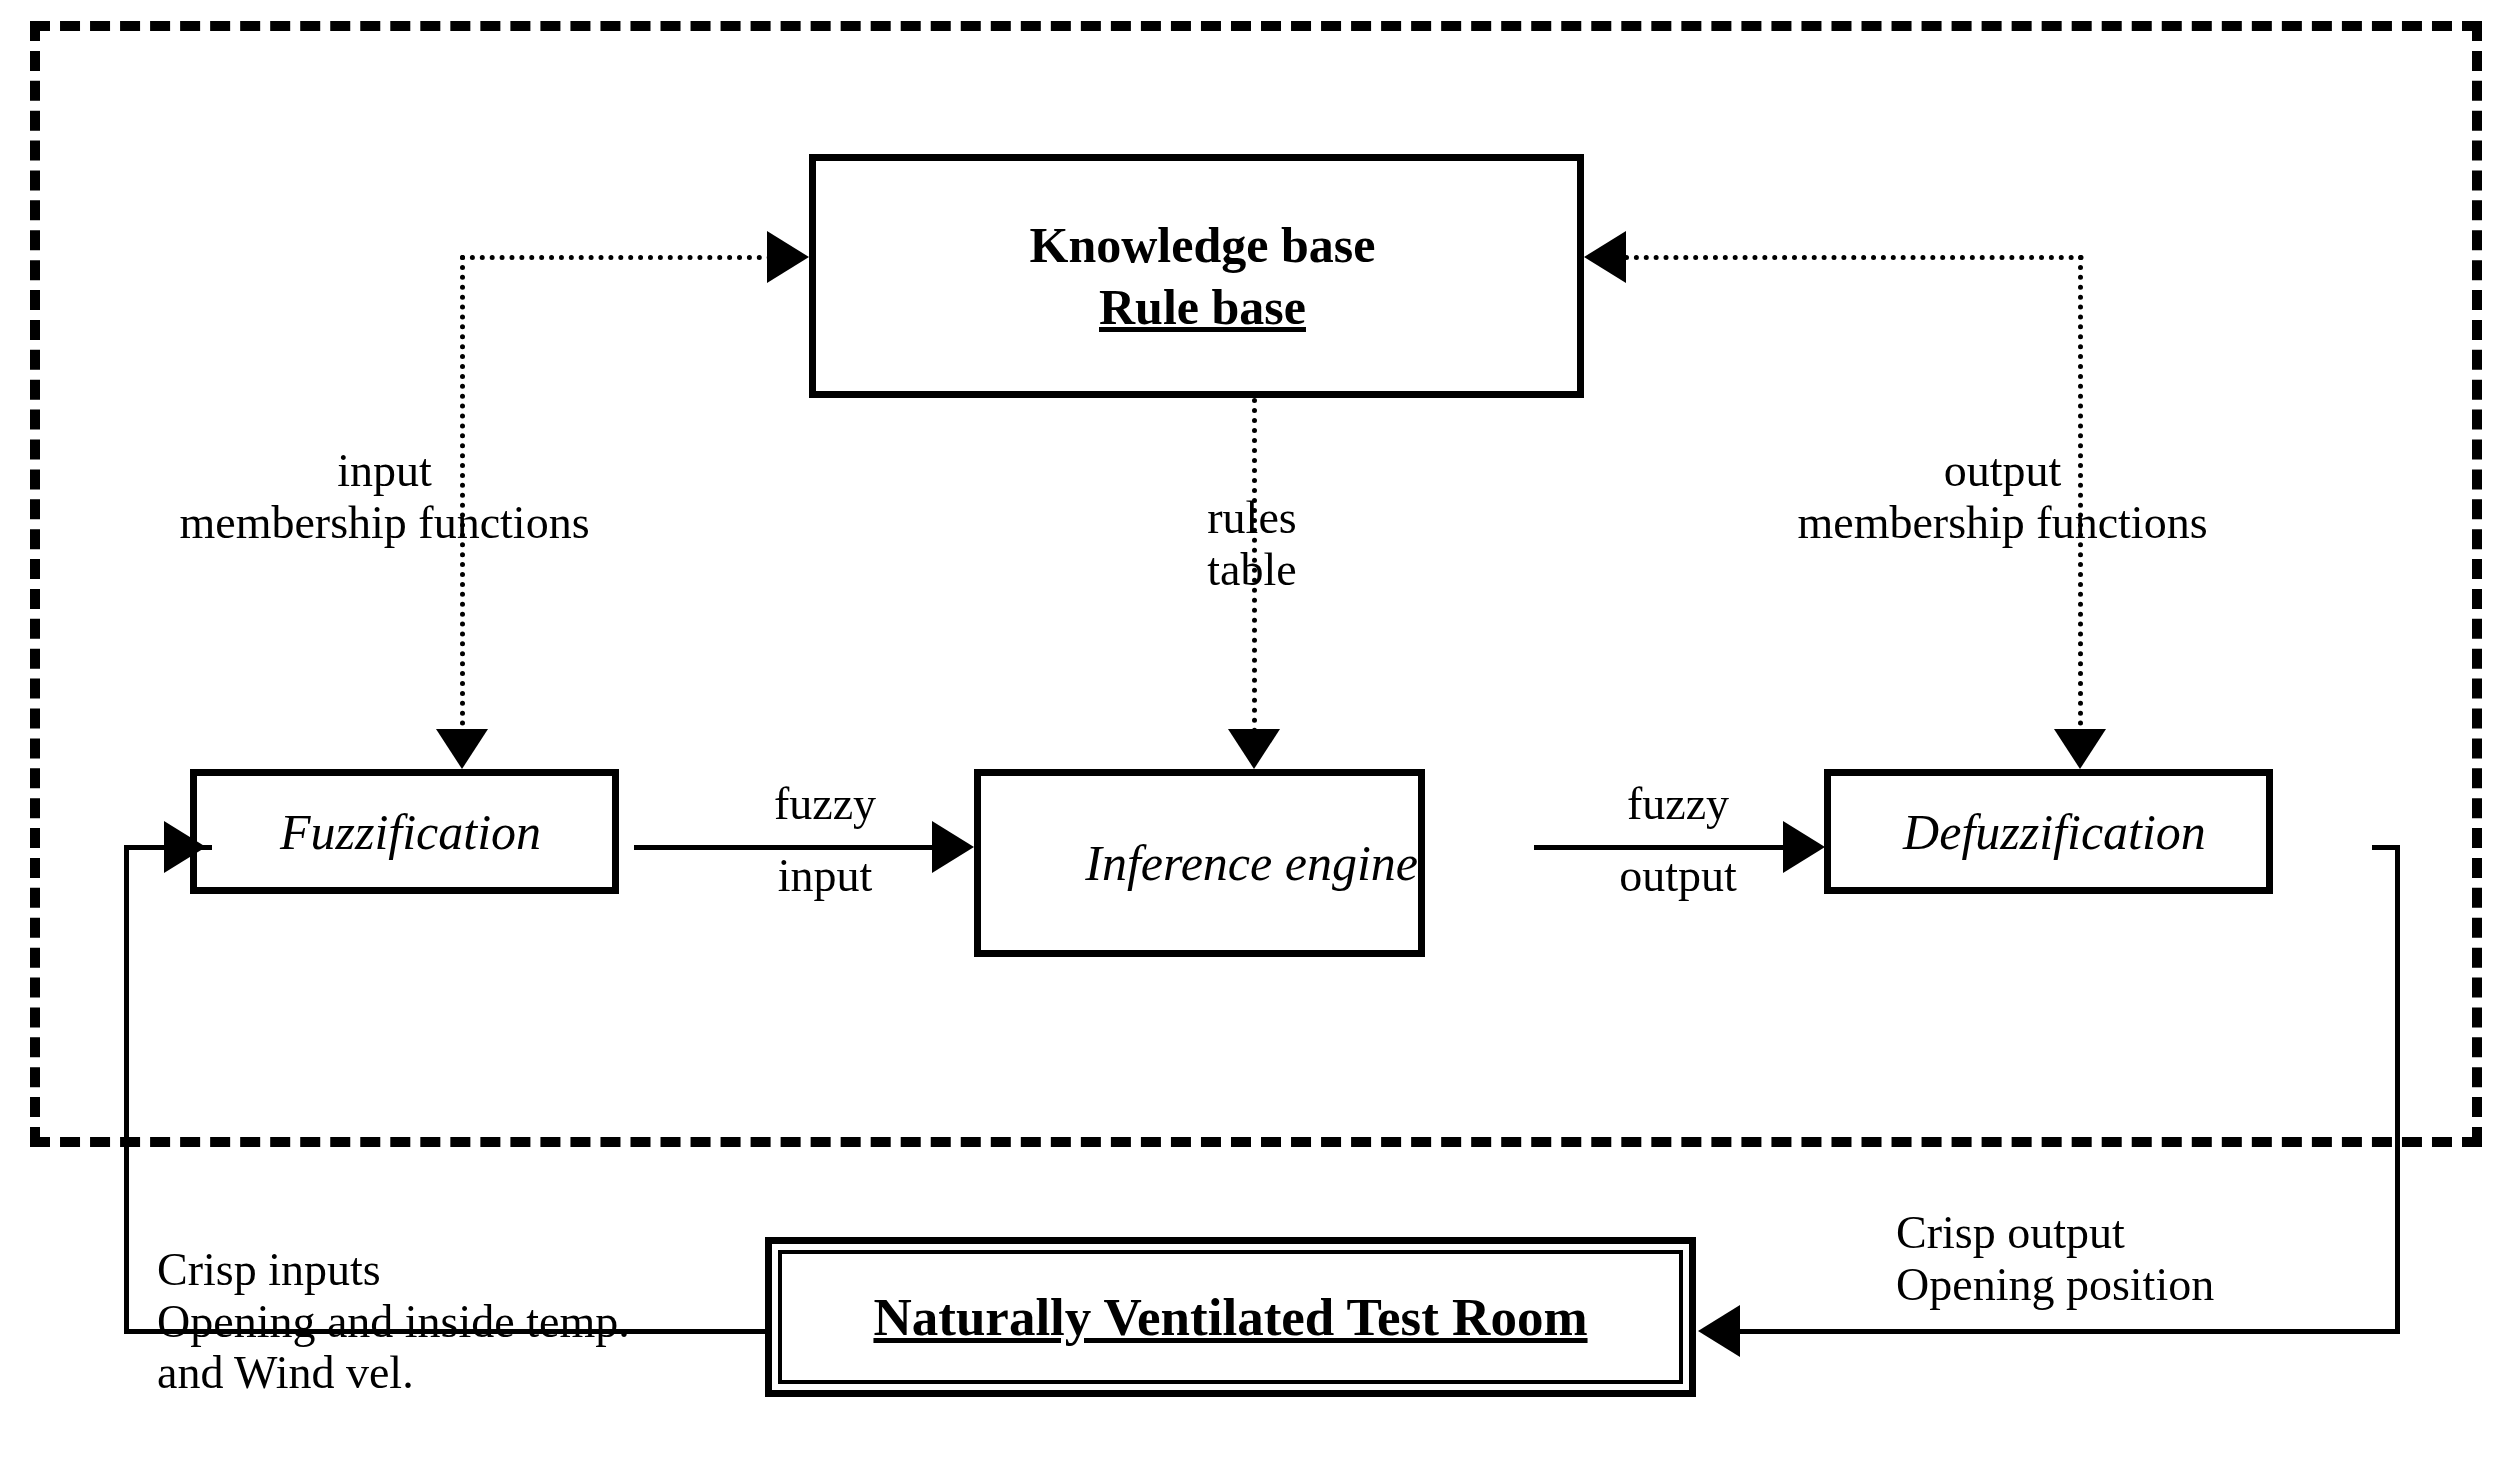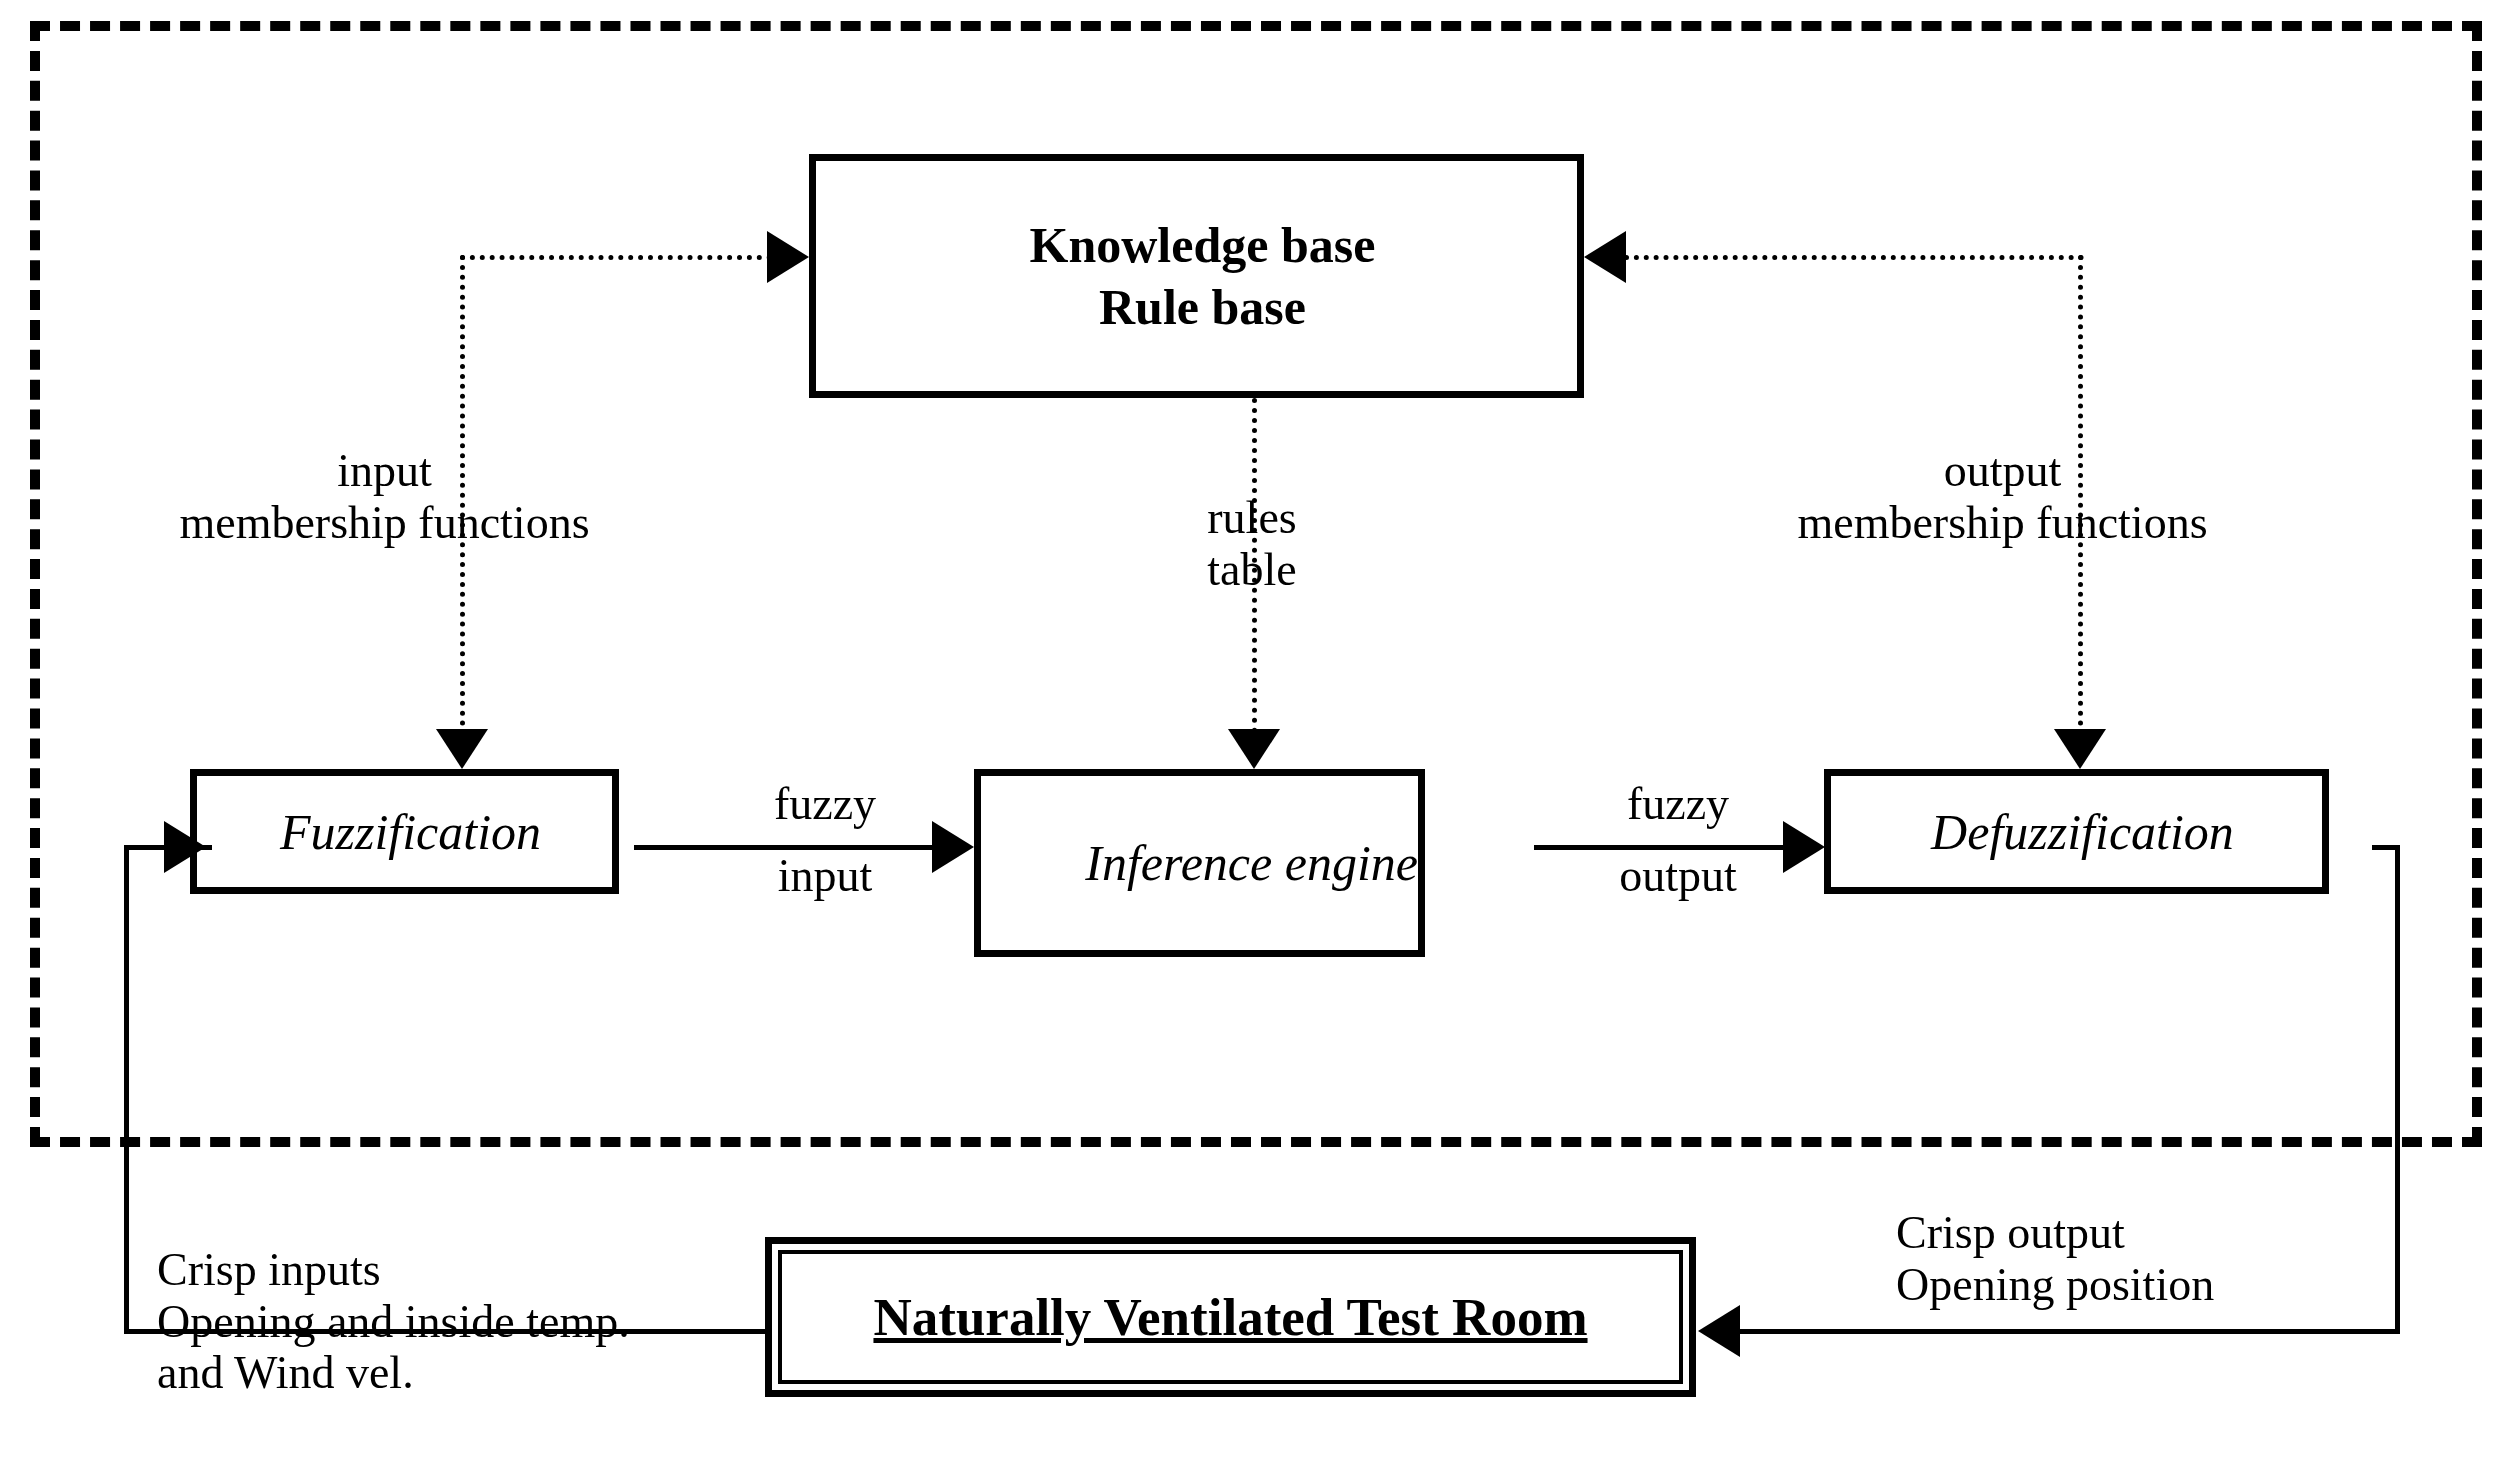--- a/index.html
+++ b/index.html
@@ -54,39 +54,39 @@
   }
 
   
   #knowledge-base-box {
     left: 809px;
     top: 154px;
     width: 775px;
     height: 244px;
   }
   #knowledge-base-box .kb-line1 { font-weight: bold; font-size: 50px; display:block; }
-  #knowledge-base-box .kb-line2 { font-weight: bold; font-size: 50px; display:block; margin-top: 6.4px;}
+  #knowledge-base-box .kb-line2 { font-weight: bold; font-size: 50px; display:block; margin-top: 6.4px; text-decoration: underline;}
 
   #fuzzification-box {
     left: 190px;
     top: 769px;
     width: 429px;
     height: 125px;
   }
   #inference-engine-box {
     left: 974px;
     top: 769px;
     width: 451px;
     height: 188px;
     text-align: right;
   }
   #defuzzification-box {
     left: 1824px;
     top: 769px;
-    width: 505px;
+    width: 449px;
     height: 125px;
   }
 
   
   #test-room-box {
     position: absolute;
     left: 765px;
     top: 1237px;
     width: 931px;
     height: 160px;

